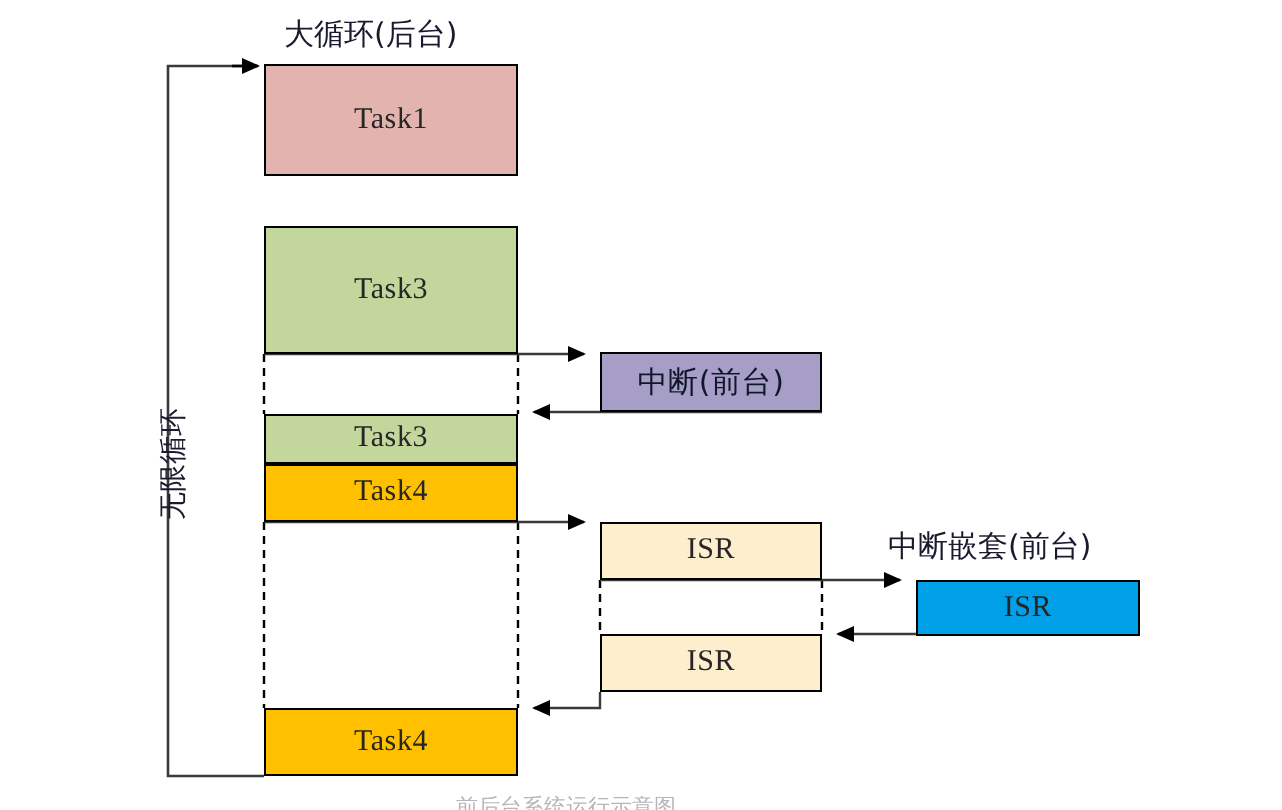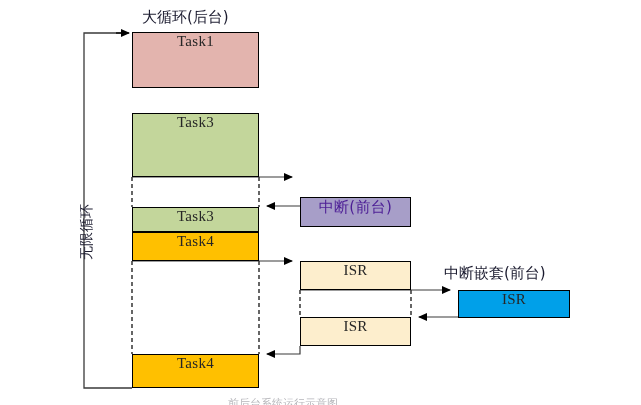--- a/index.html
+++ b/index.html
@@ -15,32 +15,31 @@
     width: 641px;
     height: 405px;
     background: #ffffff;
     overflow: hidden;
   }
   .box {
     position: absolute;
     box-sizing: border-box;
     border: 1px solid #000000;
     display: flex;
-    align-items: flex-start;
+    align-items: center;
     justify-content: center;
     font-size: 15px;
     color: #262626;
     letter-spacing: 0.3px;
     white-space: nowrap;
   }
   .cjk {
     font-family: "DejaVu Sans", "Liberation Sans", sans-serif;
     font-size: 15px;
-    color: #4c1d95;
-    margin-top: 21px;
+    color: #0f172a;
   }
   .label {
     position: absolute;
     white-space: nowrap;
     color: #1a1a2e;
     font-family: "DejaVu Sans", "Liberation Sans", sans-serif;
     font-size: 15px;
   }
   .vlabel {
     position: absolute;

